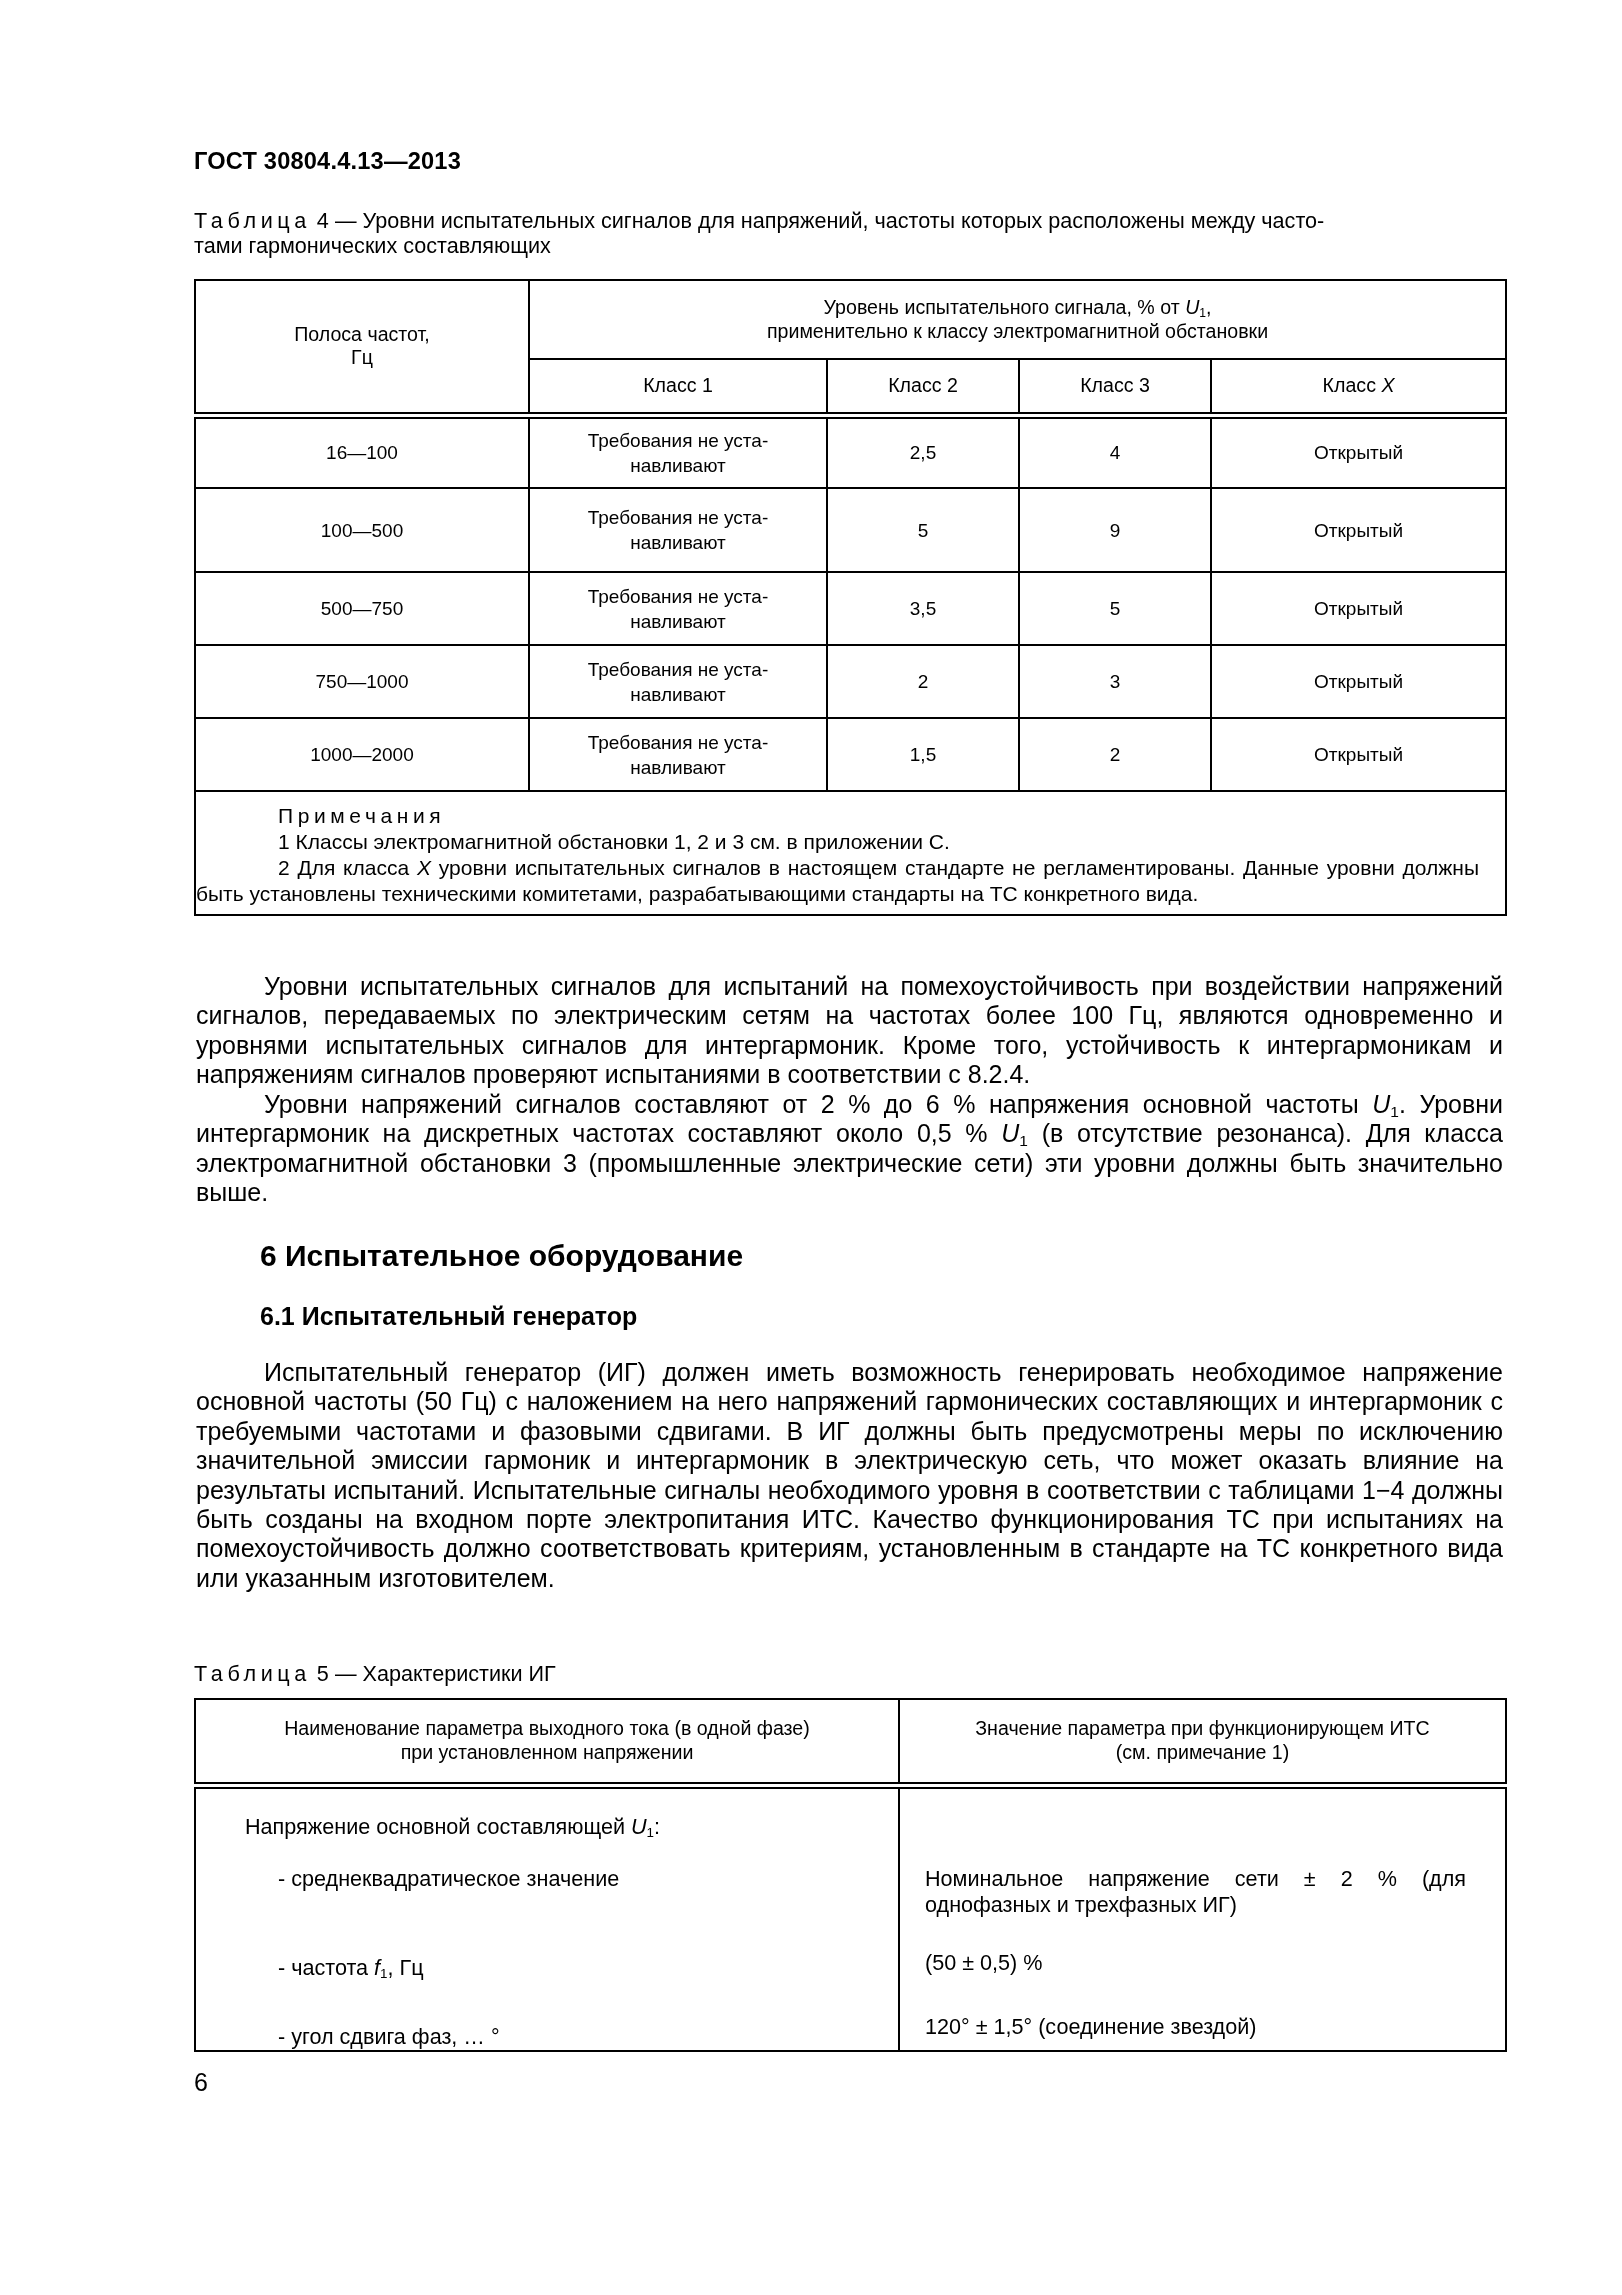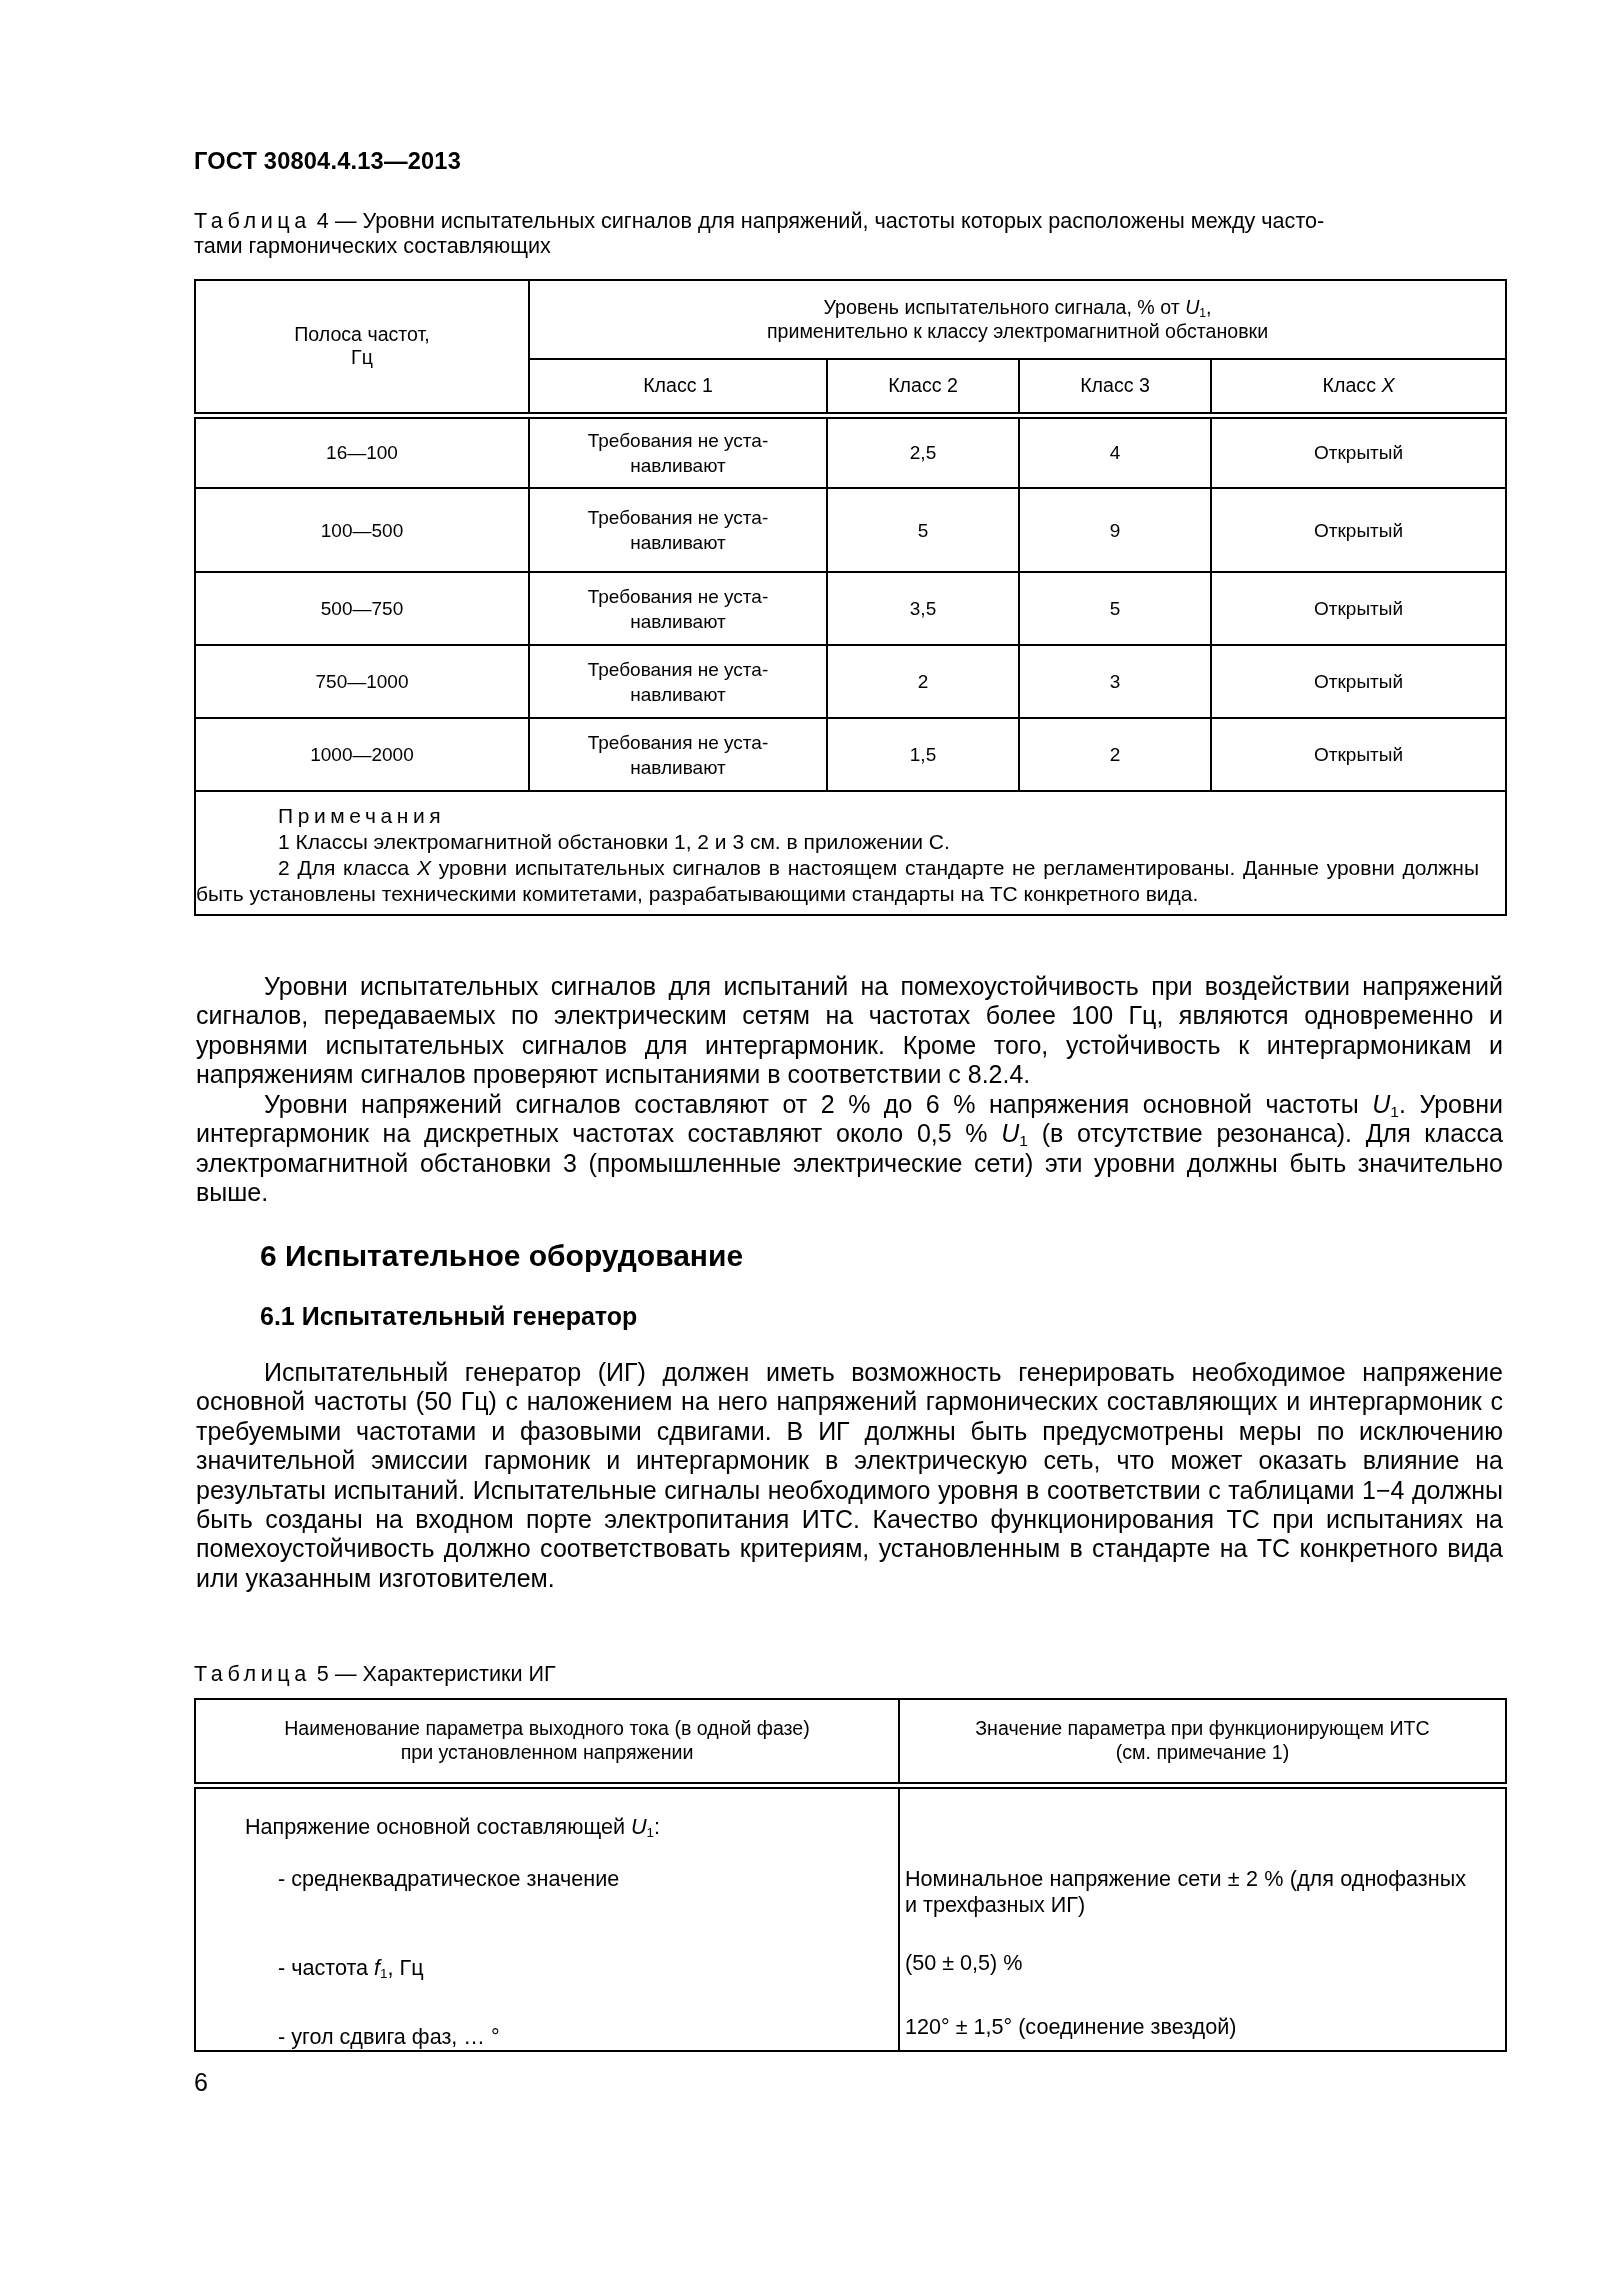--- a/index.html
+++ b/index.html
@@ -139,21 +139,21 @@
       <span>Значение параметра при функционирующем ИТС</span><br><span>(см. примечание 1)</span>
     </td>
   </tr>
   <tr style="height:262px;">
     <td class="t5row" style="padding:25px 0 0 49px;">
       <div style="height:52px;"><span>Напряжение основной составляющей </span><i>U</i><sub>1</sub><span>:</span></div>
       <div style="height:84px; padding-left:33px;"><span>- среднеквадратическое значение</span></div>
       <div style="height:69px; padding-left:33px; padding-top:5.2px;"><span>- частота </span><i>f</i><sub>1</sub><span>, Гц</span></div>
       <div style="padding-left:33px;"><span>- угол сдвига фаз, … °</span></div>
     </td>
-    <td class="t5row" style="padding:77px 39px 0 5px;">
+    <td class="t5row" style="padding:77px 39px 0 25px;">
       <div style="height:84px; text-align:justify;">Номинальное напряжение сети ± 2 % (для однофазных и трехфазных ИГ)</div>
       <div style="height:64px;">(50 ± 0,5) %</div>
       <div>120° ± 1,5° (соединение звездой)</div>
     </td>
   </tr>
 </tbody>
   </table>
 
 <div class="abs" style="left:194px; top:2068px; font-size:25px;">6</div>
 

